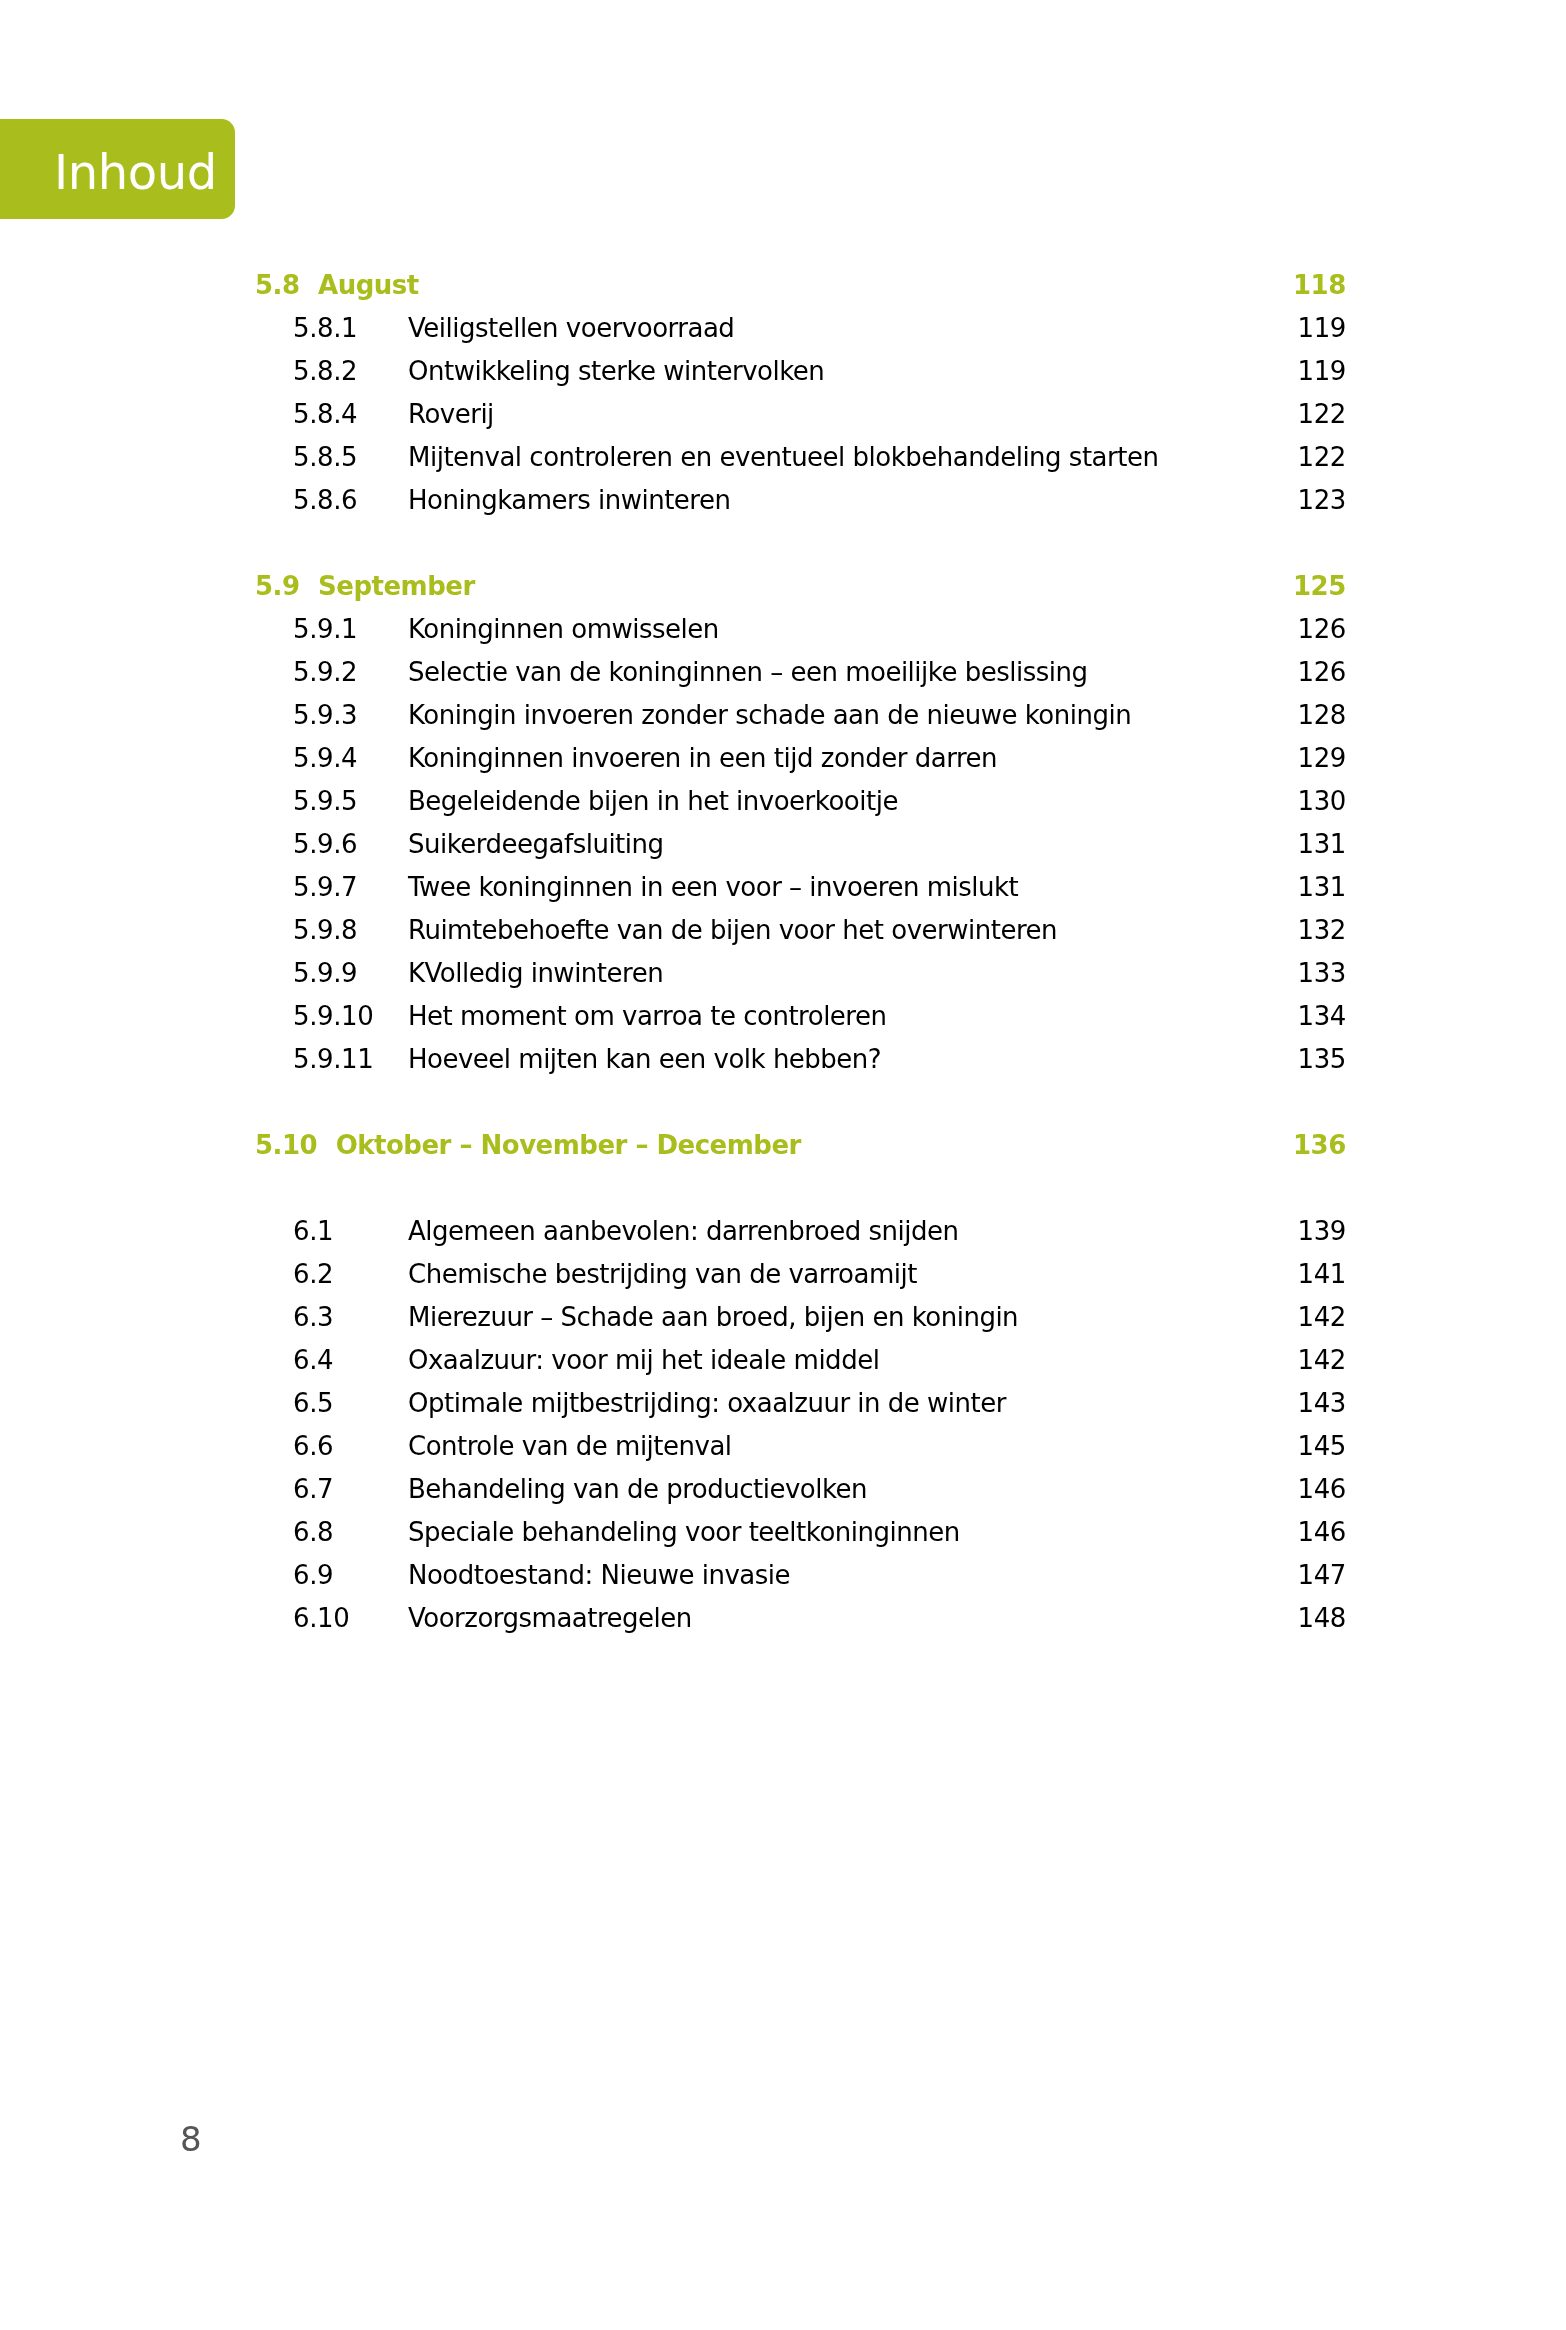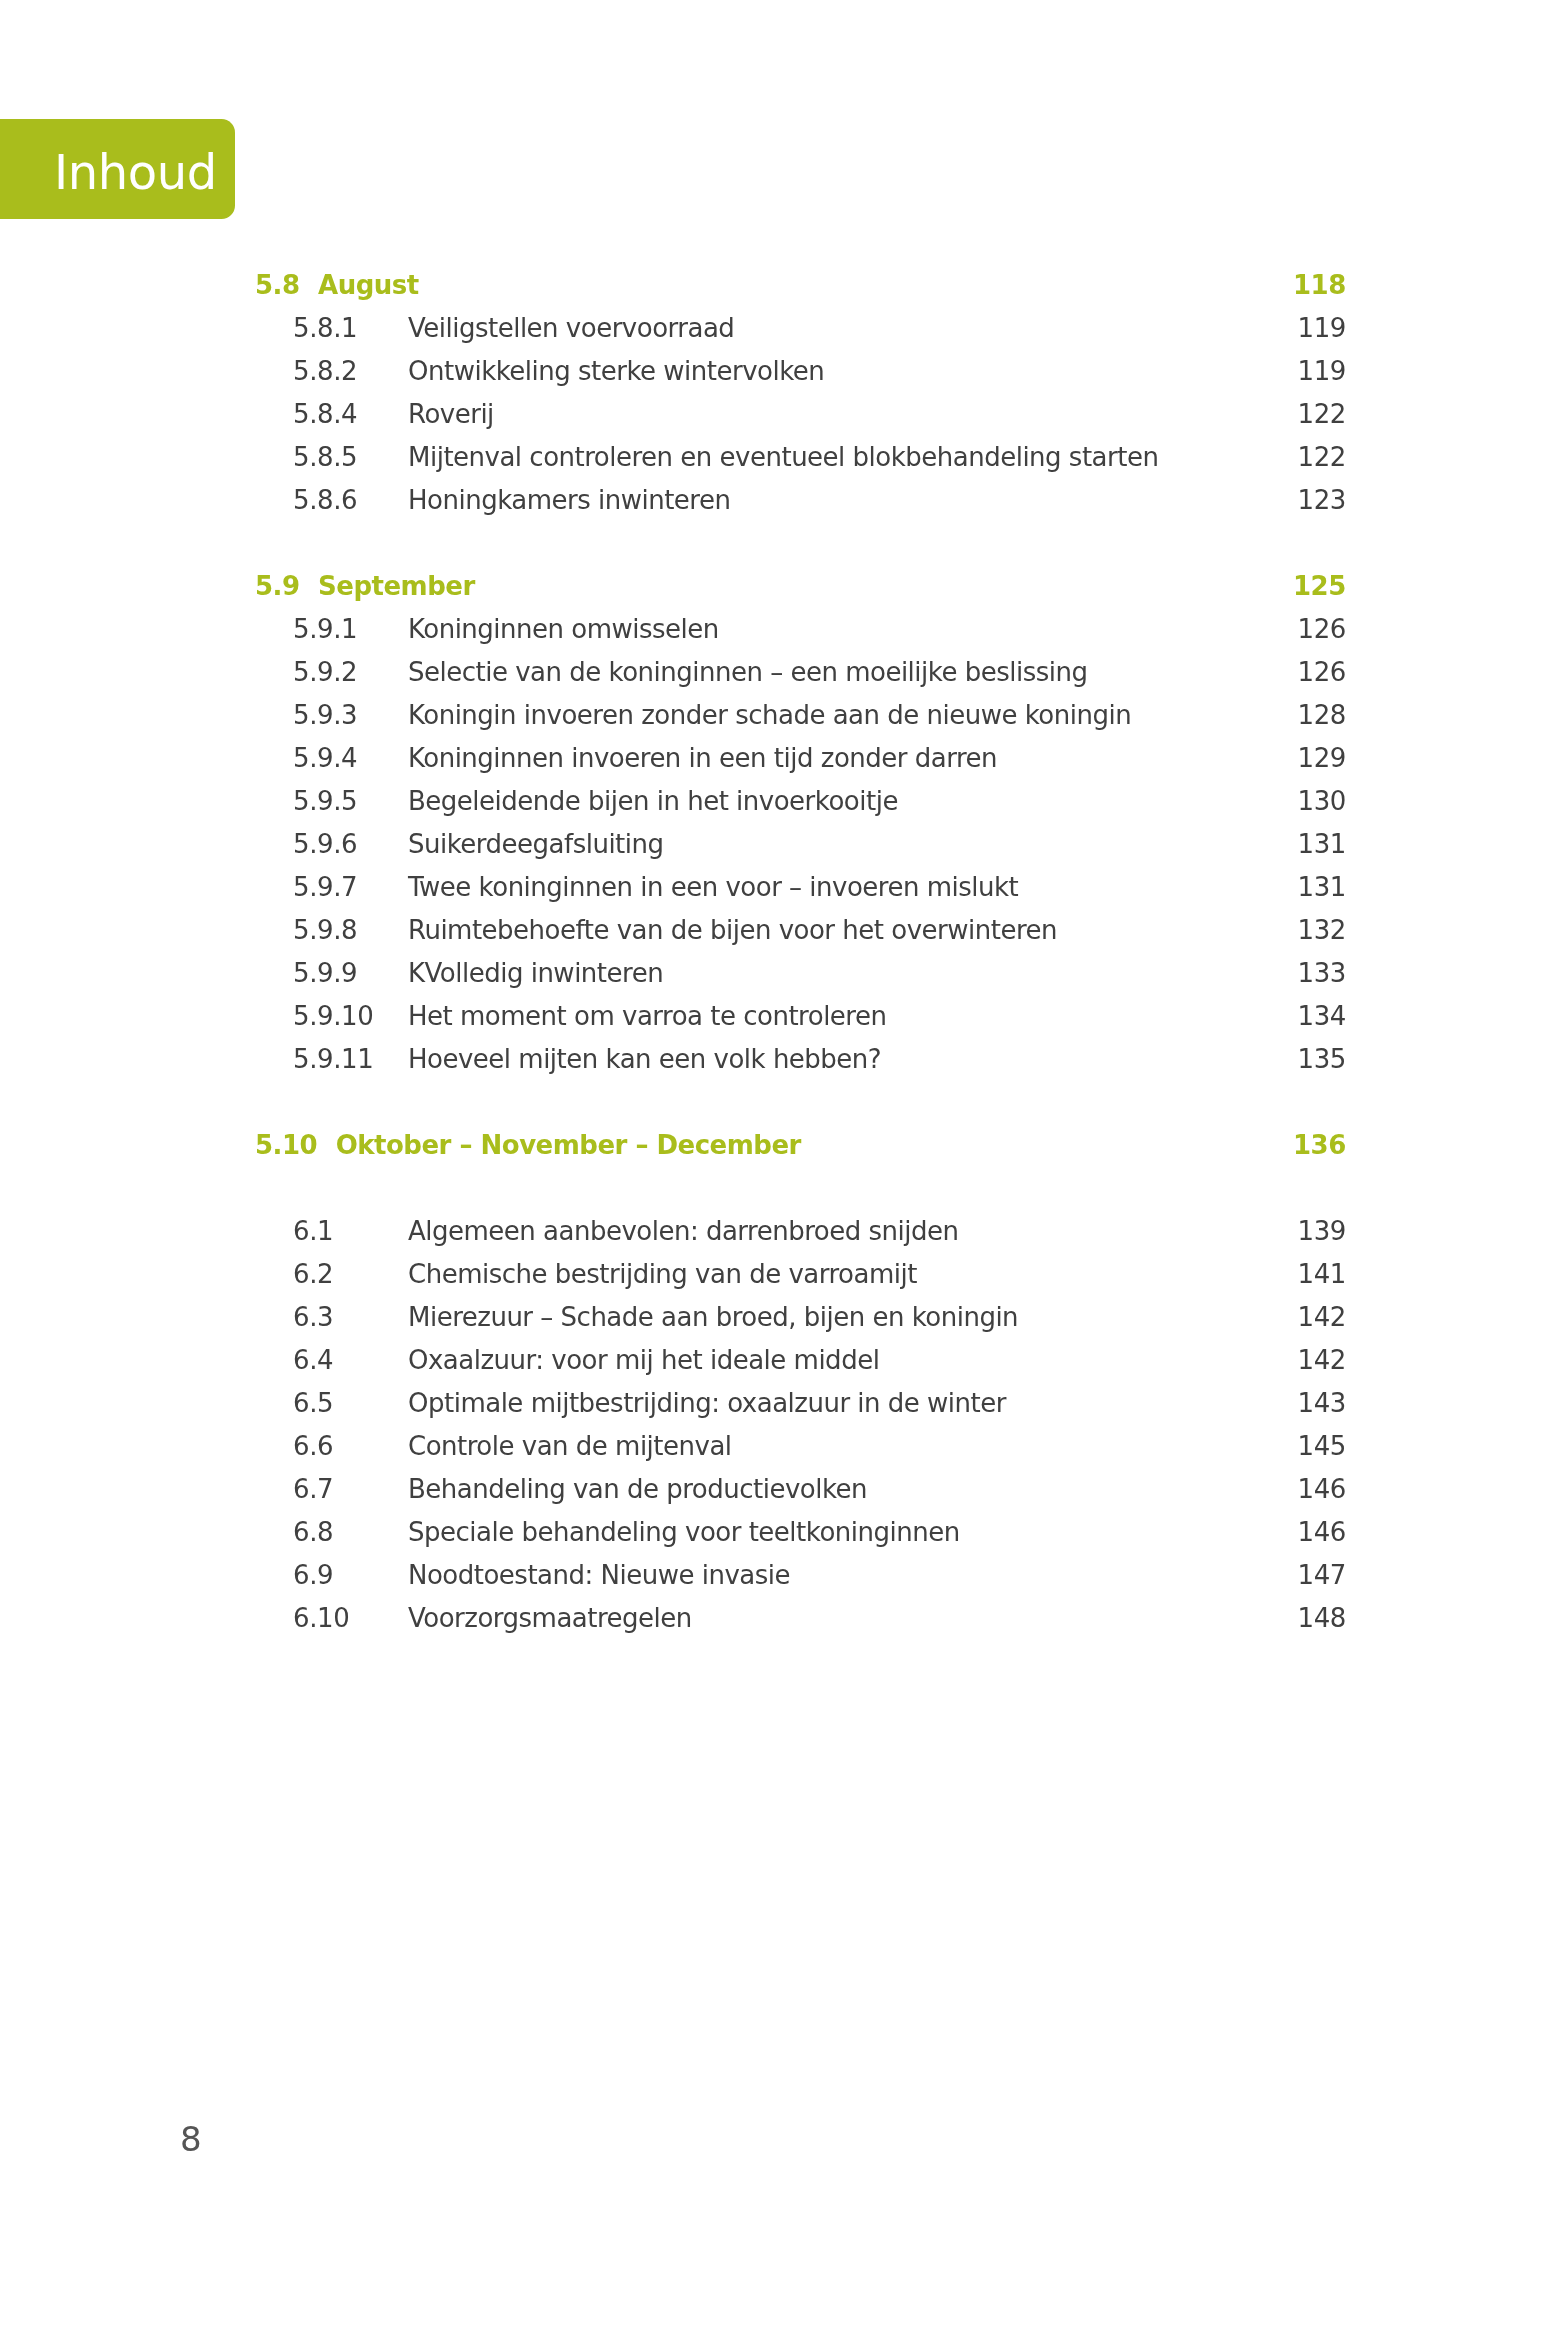--- a/index.html
+++ b/index.html
@@ -16,21 +16,21 @@
     position: absolute; left: 54px; top: 134px; transform: translateY(-100%);
     font-size: 48px; line-height: 1; font-weight: normal; letter-spacing: -0.4px;
     white-space: nowrap;
     margin-top: 10px;
   }
   .toc {
     position: absolute; left: 248px; top: 264px; width: 1091px; margin-left: 7px;
   }
   .row {
     position: relative; height: 43px; line-height: 43px;
-    font-size: 26px; color: #404040; white-space: nowrap;
+    font-size: 26px; color: #000000; white-space: nowrap;
   }
   .row.blank { }
   .row .num { position: absolute; left: 38px; letter-spacing: -0.4px; }
   .row .title { position: absolute; left: 153px; letter-spacing: -0.5px; }
   .row .page { position: absolute; right: 0; letter-spacing: -0.4px; }
   .row.heading { font-weight: bold; letter-spacing: -0.5px; }
   .row.heading .hwrap { position: absolute; left: 0; }
   .row.heading .hwrap .sep { display: inline-block; width: 18.5px; }
   .row.green { color: #a9bd1c; }
   .row.gray { color: #6d6d6d; }

